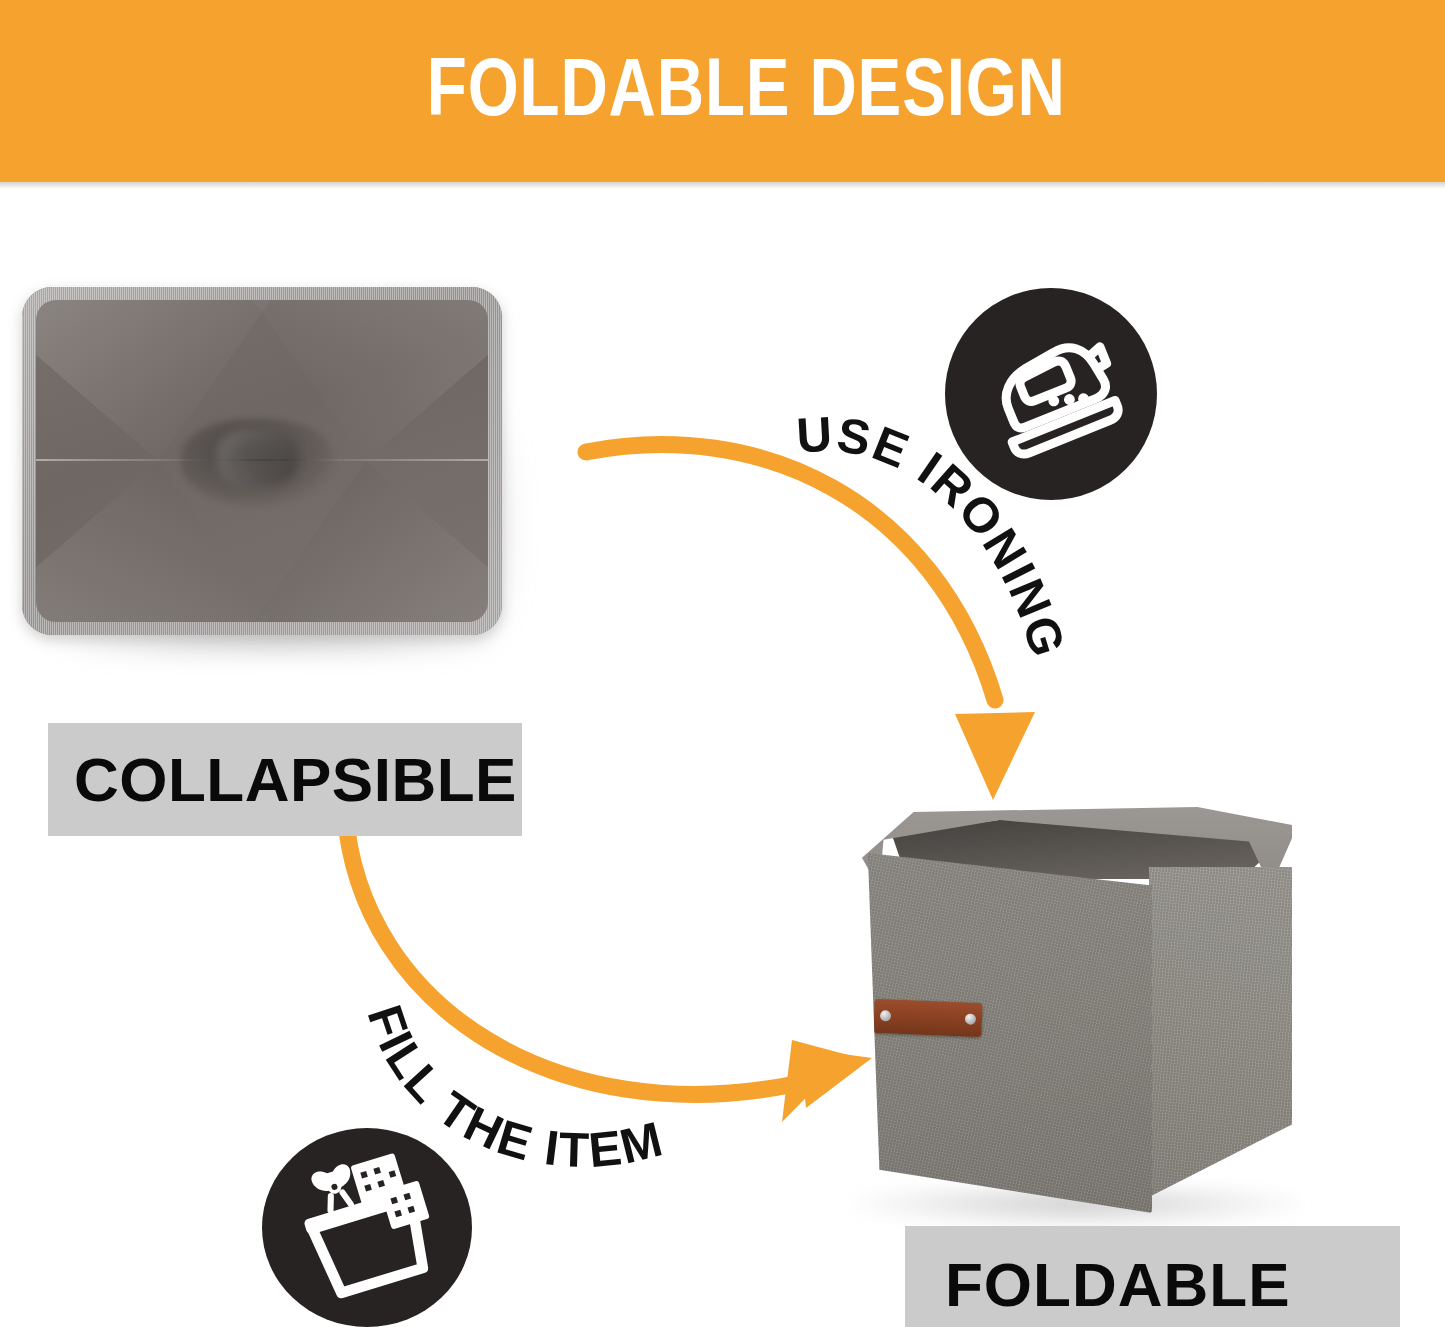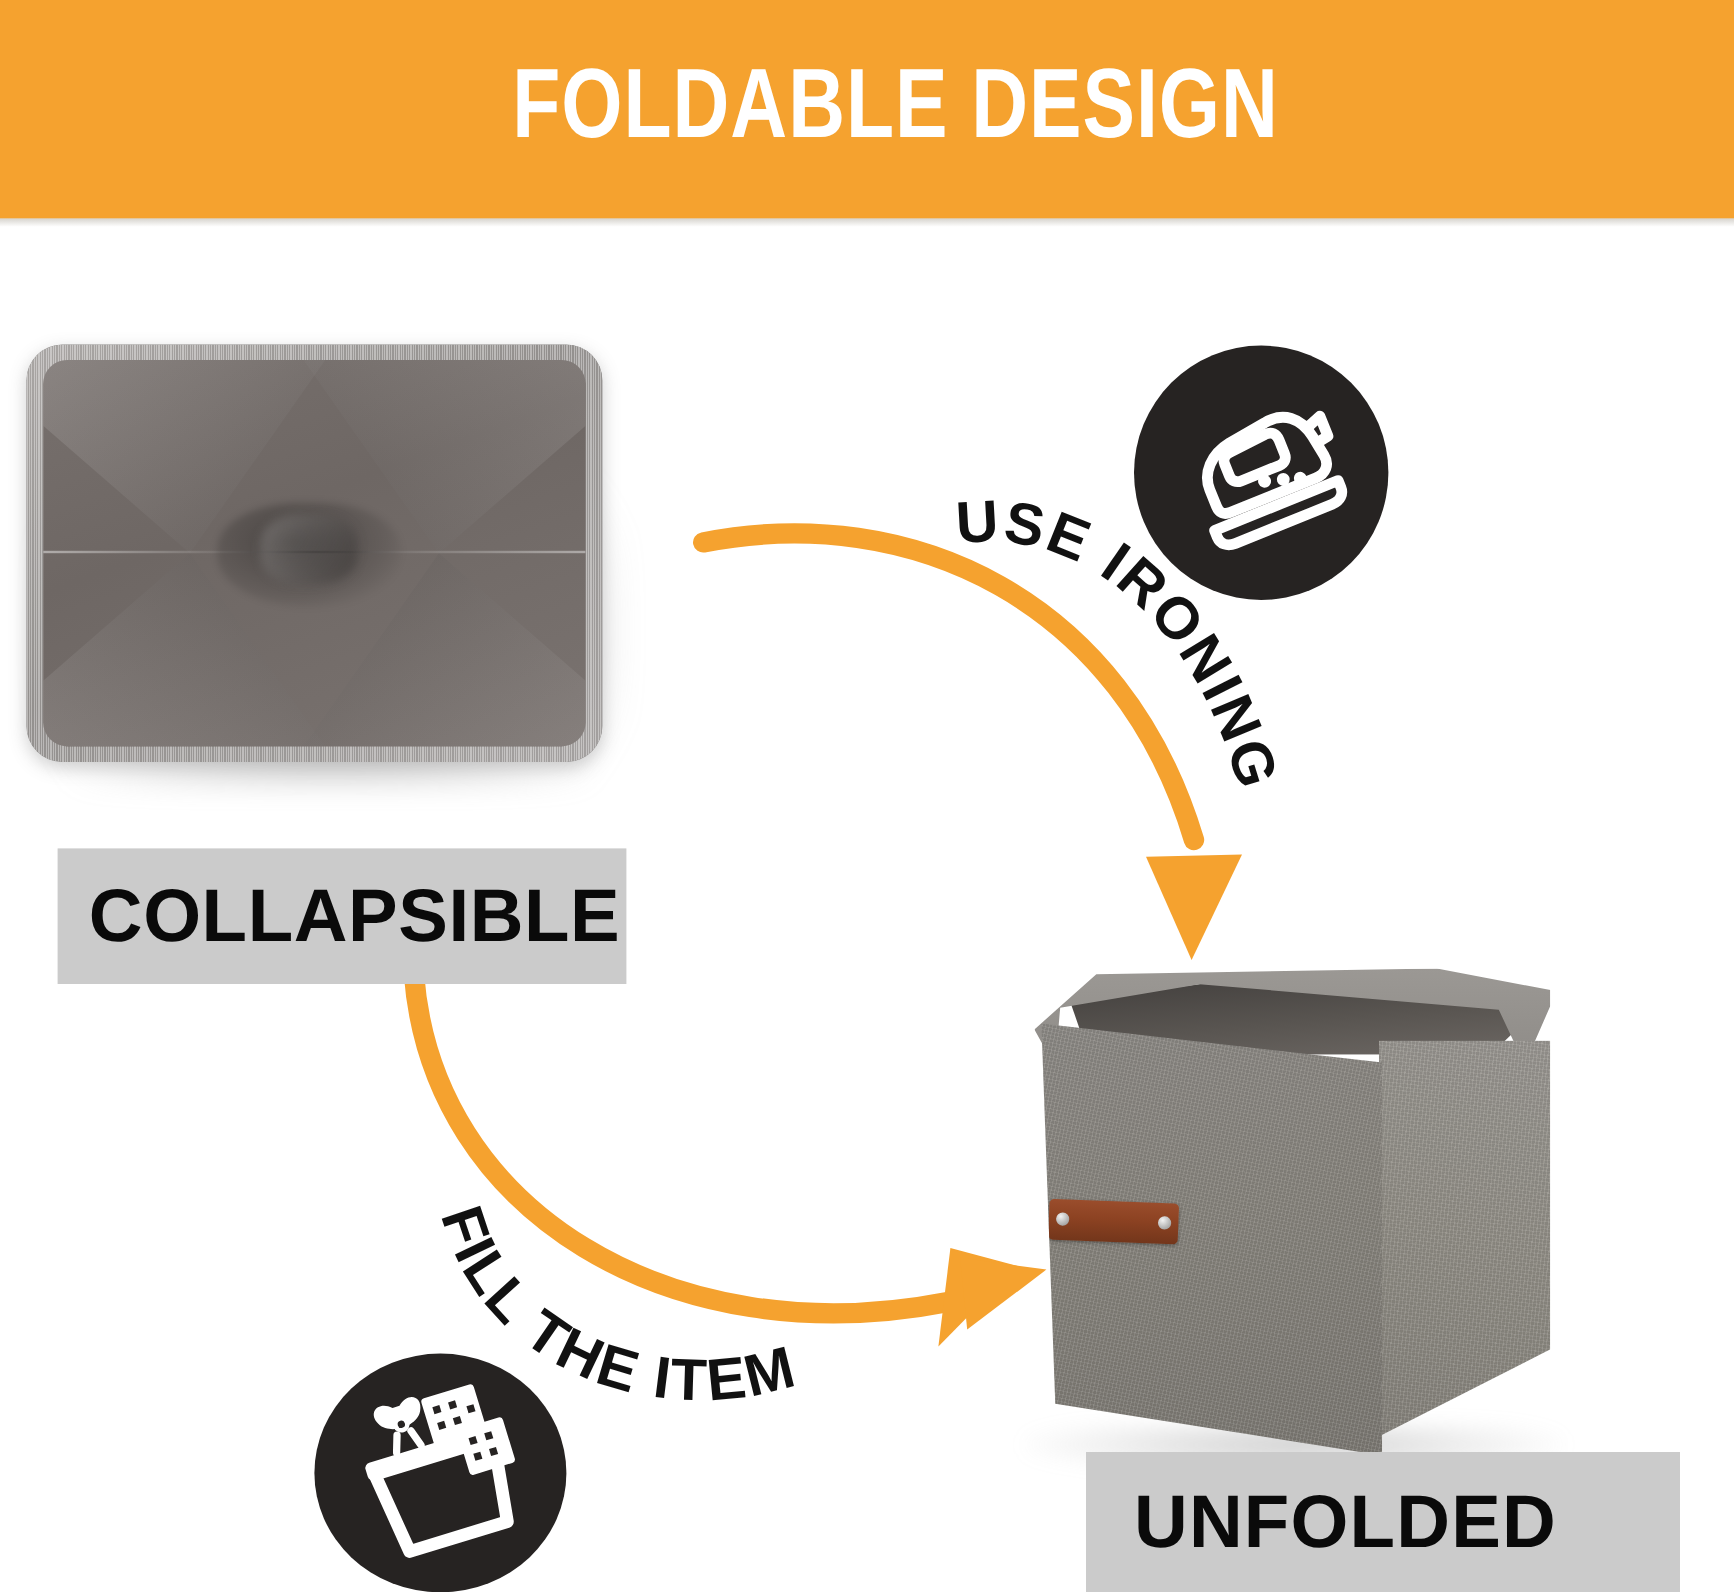--- a/index.html
+++ b/index.html
@@ -168,21 +168,21 @@
   .curve-text text{
     font-family:"Liberation Sans", sans-serif;
     font-weight:bold;
     fill:#111111;
   }
 
   
   .plate{
     position:absolute;
     background:#CBCBCB;
-    display:flex;align-items:center;
+    display:flex;align-items:center;margin-top:16px;
   }
   .plate span{
     color:#0a0a0a;
     font-family:"Liberation Sans", sans-serif;
     font-weight:bold;
     line-height:1;
     white-space:nowrap;
   }
   .plate-collapsible{
     left:48px;top:707px;width:448px;height:113px;
@@ -268,21 +268,21 @@
   </text>
   <text font-size="49" letter-spacing="2">
     <textPath href="#fillPath" startOffset="2%">FILL THE ITEMS</textPath>
   </text>
 </svg>
 
 <div class="plate plate-collapsible">
   <span>COLLAPSIBLE</span>
 </div>
 <div class="plate plate-unfolded">
-  <span>UNFOLDED</span>
+  <span>FOLDABLE</span>
 </div>
 
 <div class="badge badge-iron">
   <svg width="150" height="150" viewBox="0 0 100 100">
     <g fill="none" stroke="#ffffff" stroke-width="6" stroke-linejoin="round" stroke-linecap="round" transform="rotate(-22 50 50)">
 
       <path d="M 20 58 L 20 48 C 20 38, 28 30, 40 28 L 62 25
                C 74 23, 82 30, 84 42 L 86 54
                C 87 60, 83 64, 77 64 L 26 64
                C 22 64, 20 62, 20 58 Z"></path>

